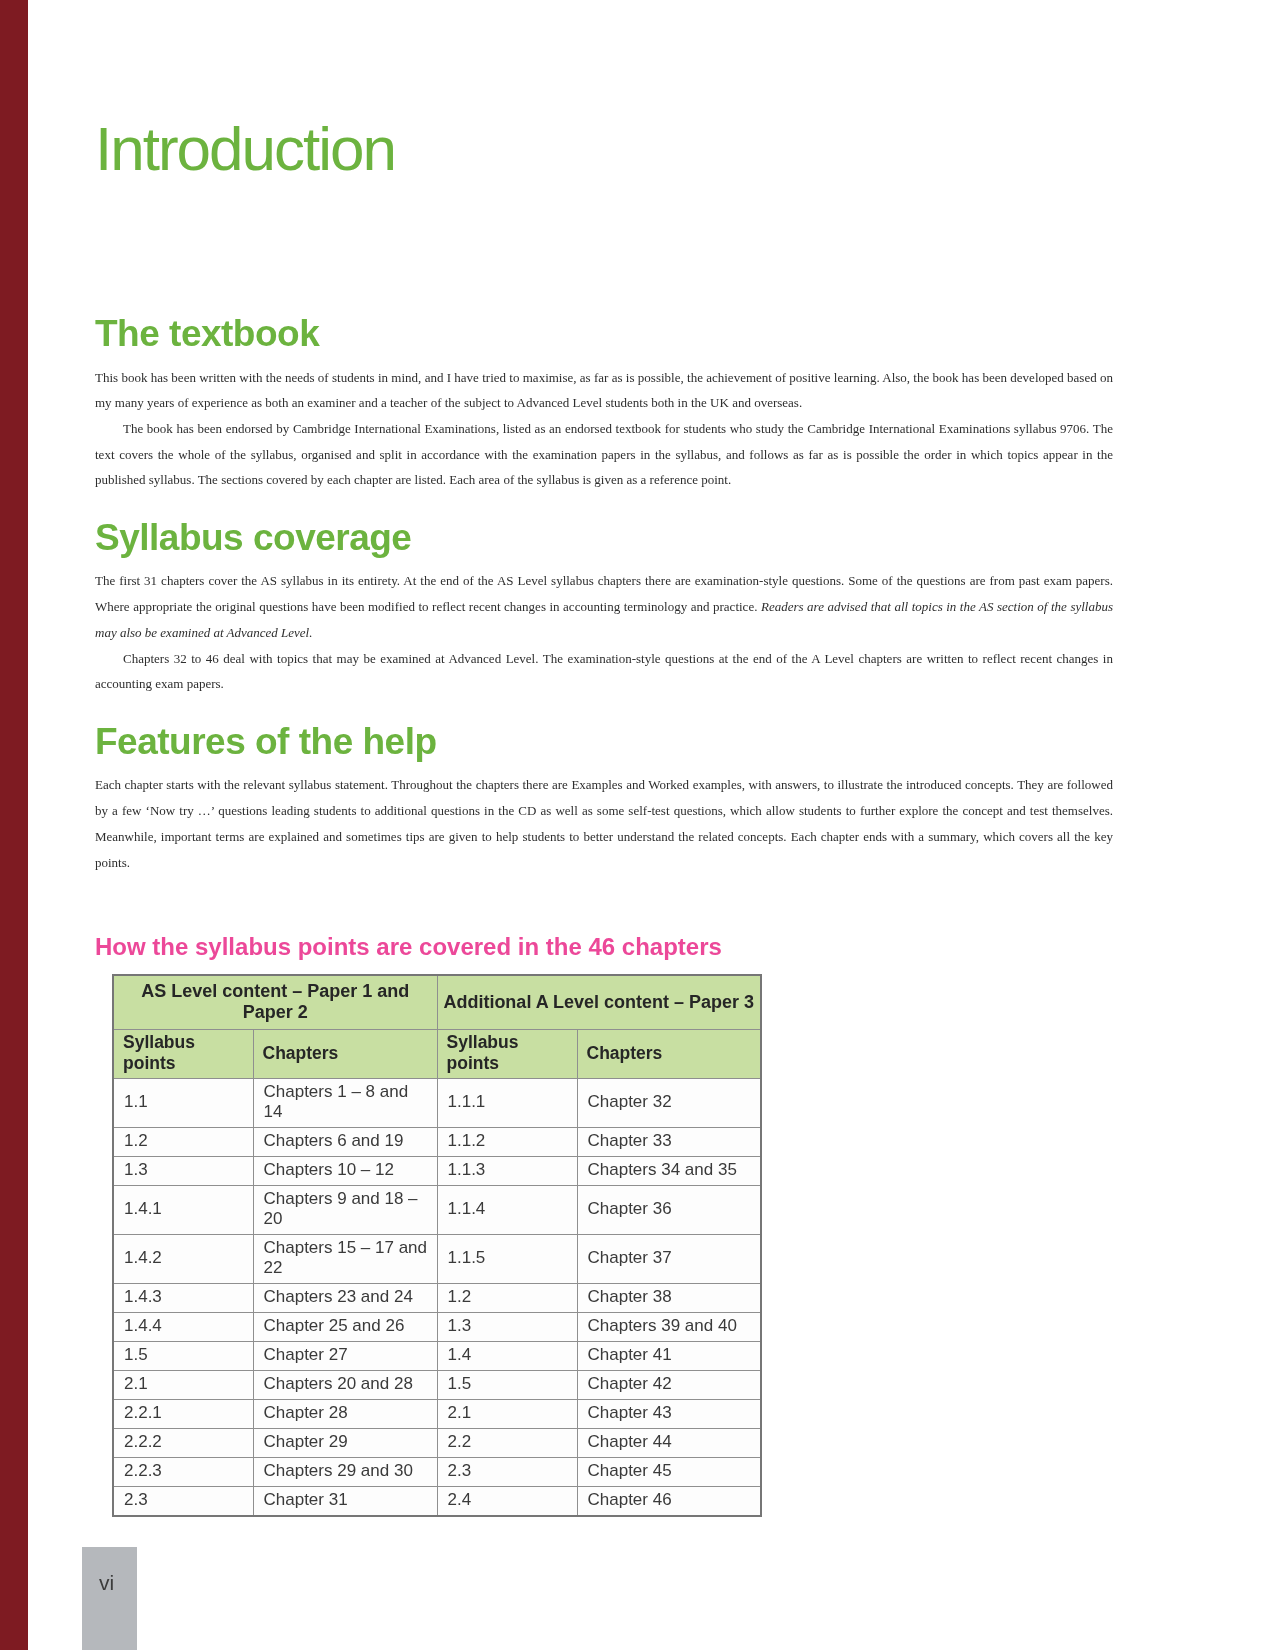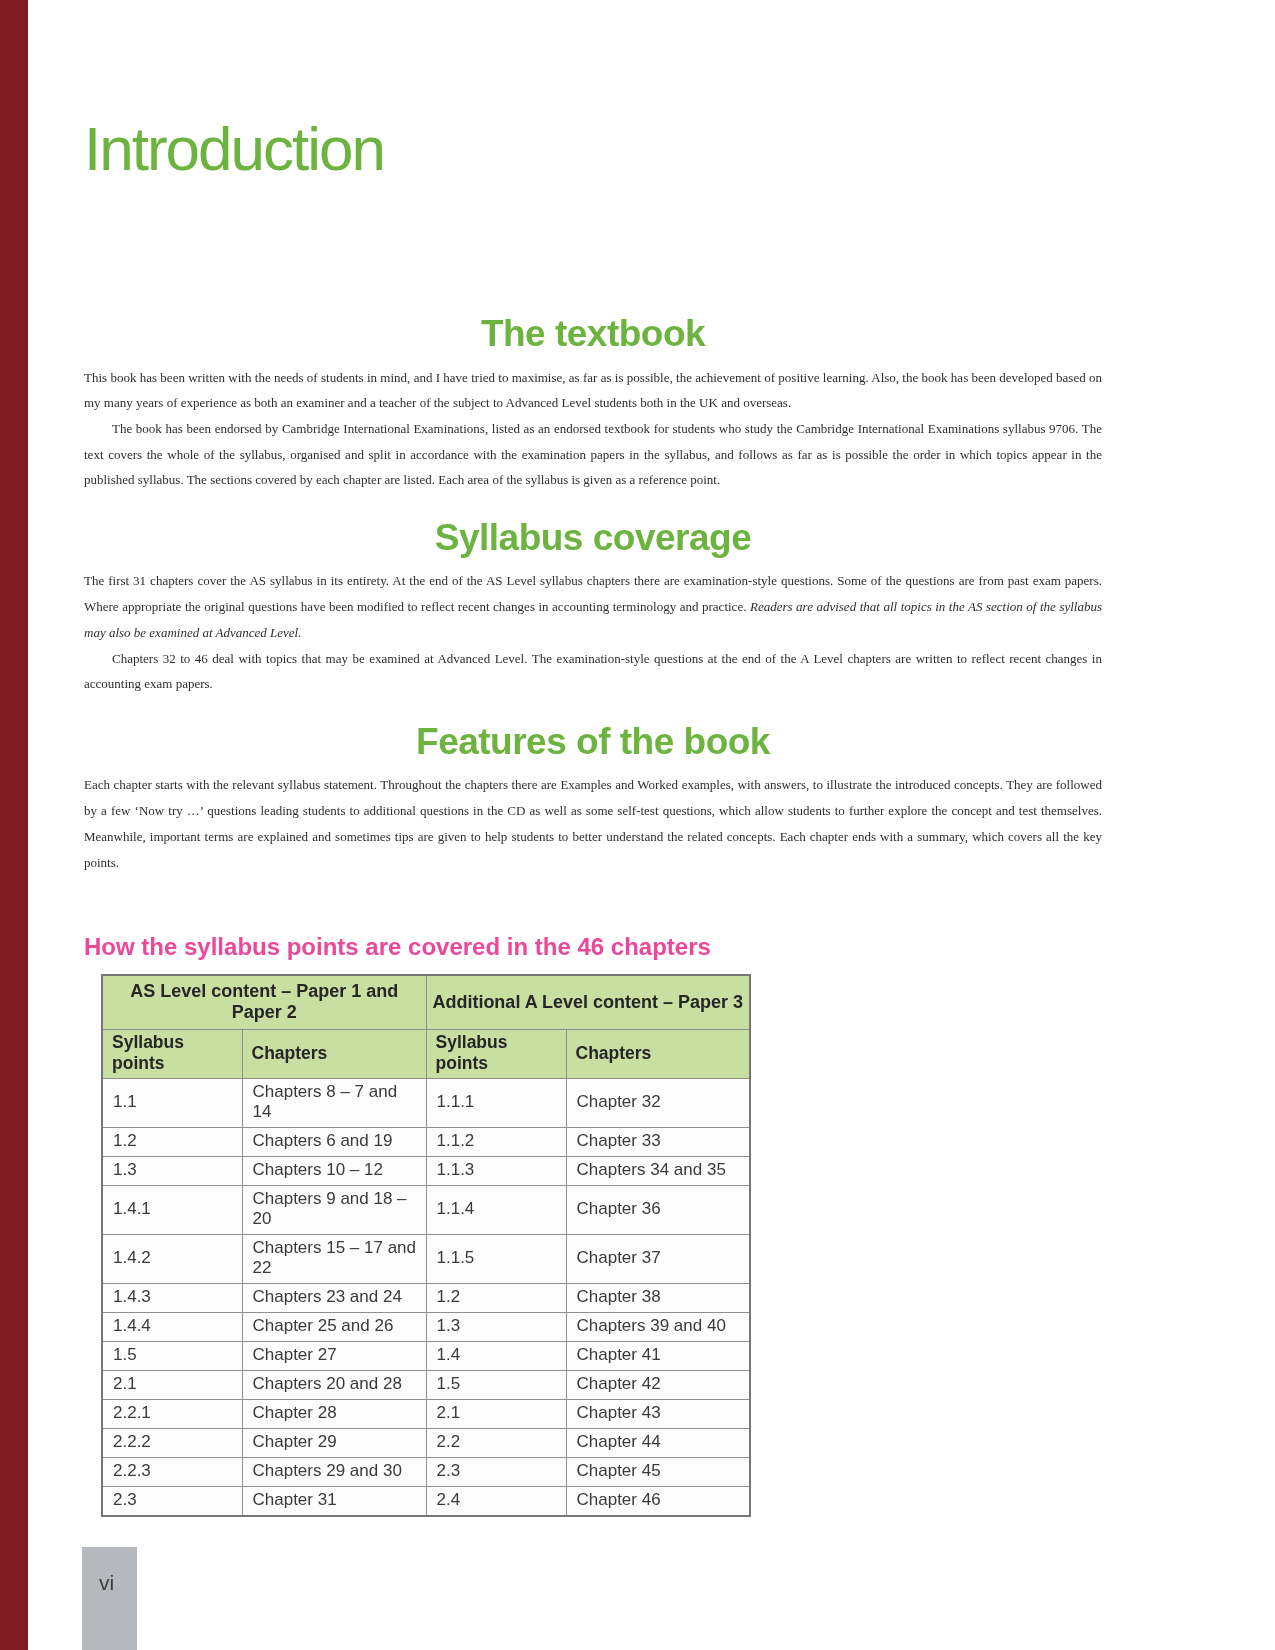--- a/index.html
+++ b/index.html
@@ -9,41 +9,40 @@
     background:#ffffff;
     font-family:"Liberation Serif", serif;
     color:#2e2e2e;
     overflow:hidden;
   }
   .spine-bar {
     position:absolute; left:0; top:0; width:28px; height:1650px;
     background:var(--spine,#7e1b22);
   }
   .content {
-    position:absolute; left:84px; top:0; width:1018px;
+    position:absolute; left:95px; top:0; width:1018px;
   }
   h1.page-title {
     margin-top:116px;
     font-family:"Liberation Sans", sans-serif;
     font-weight:normal;
     font-size:62px;
     line-height:1.05;
     letter-spacing:-2px;
     color:var(--green,#6cb33f);
   }
   h2.section-heading {
     font-family:"Liberation Sans", sans-serif;
     font-weight:bold;
     font-size:37px;
     line-height:1.12;
     letter-spacing:-0.5px;
     color:var(--green,#6cb33f);
     margin-top:24px;
     margin-bottom:10px;
-    text-align:center;
   }
   h2.first-heading { margin-top:132px; }
   .paras p {
     font-size:13px;
     line-height:25.7px;
     text-align:justify;
     color:#2e2e2e;
   }
   .paras p.indent { text-indent:28px; }
   .paras em { font-style:italic; }
@@ -119,21 +118,21 @@
 
   <section>
     <h2 class="section-heading">Syllabus coverage</h2>
     <div class="paras">
         <p><span>The first 31 chapters cover the AS syllabus in its entirety. At the end of the AS Level syllabus chapters there are examination-style questions. Some of the questions are from past exam papers. Where appropriate the original questions have been modified to reflect recent changes in accounting terminology and practice. </span><em>Readers are advised that all topics in the AS section of the syllabus may also be examined at Advanced Level.</em></p>
         <p class="indent"><span>Chapters 32 to 46 deal with topics that may be examined at Advanced Level. The examination-style questions at the end of the A Level chapters are written to reflect recent changes in accounting exam papers.</span></p>
       </div>
   </section>
 
   <section>
-    <h2 class="section-heading">Features of the book</h2>
+    <h2 class="section-heading">Features of the help</h2>
     <div class="paras">
         <p><span>Each chapter starts with the relevant syllabus statement. Throughout the chapters there are Examples and Worked examples, with answers, to illustrate the introduced concepts. They are followed by a few ‘Now try …’ questions leading students to additional questions in the CD as well as some self-test questions, which allow students to further explore the concept and test themselves. Meanwhile, important terms are explained and sometimes tips are given to help students to better understand the related concepts. Each chapter ends with a summary, which covers all the key points.</span></p>
       </div>
   </section>
 
   <div class="table-caption">How the syllabus points are covered in the 46 chapters</div>
 
   <table class="syllabus-table">
     <colgroup>
       <col class="c-points">
@@ -149,21 +148,21 @@
       <tr>
         <th class="col-header">Syllabus points</th>
         <th class="col-header">Chapters</th>
         <th class="col-header">Syllabus points</th>
         <th class="col-header">Chapters</th>
       </tr>
     </thead>
     <tbody>
         <tr>
           <td>1.1</td>
-          <td>Chapters 8 – 7 and 14</td>
+          <td>Chapters 1 – 8 and 14</td>
           <td>1.1.1</td>
           <td>Chapter 32</td>
         </tr>
         <tr>
           <td>1.2</td>
           <td>Chapters 6 and 19</td>
           <td>1.1.2</td>
           <td>Chapter 33</td>
         </tr>
         <tr>

